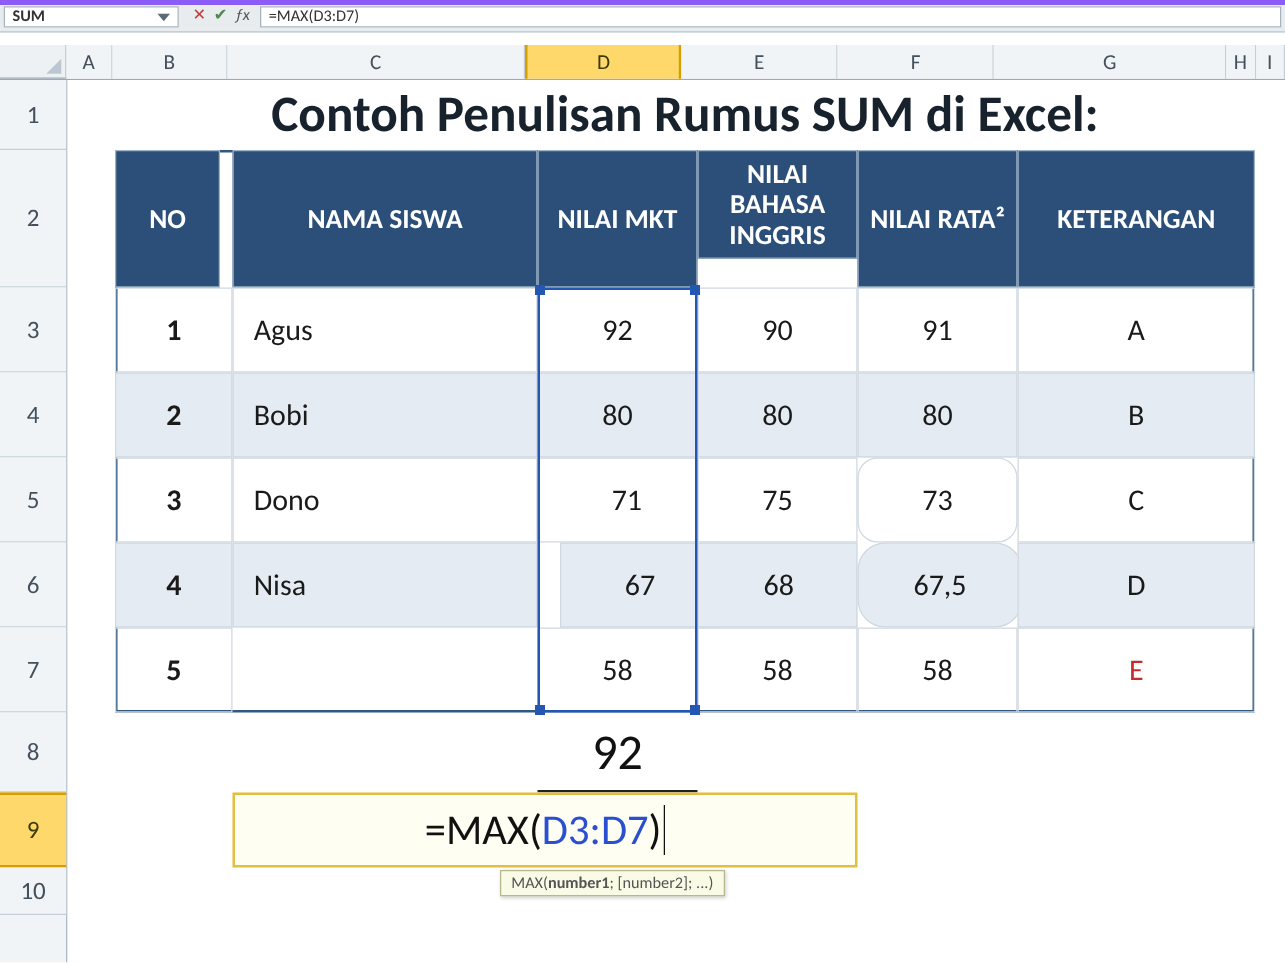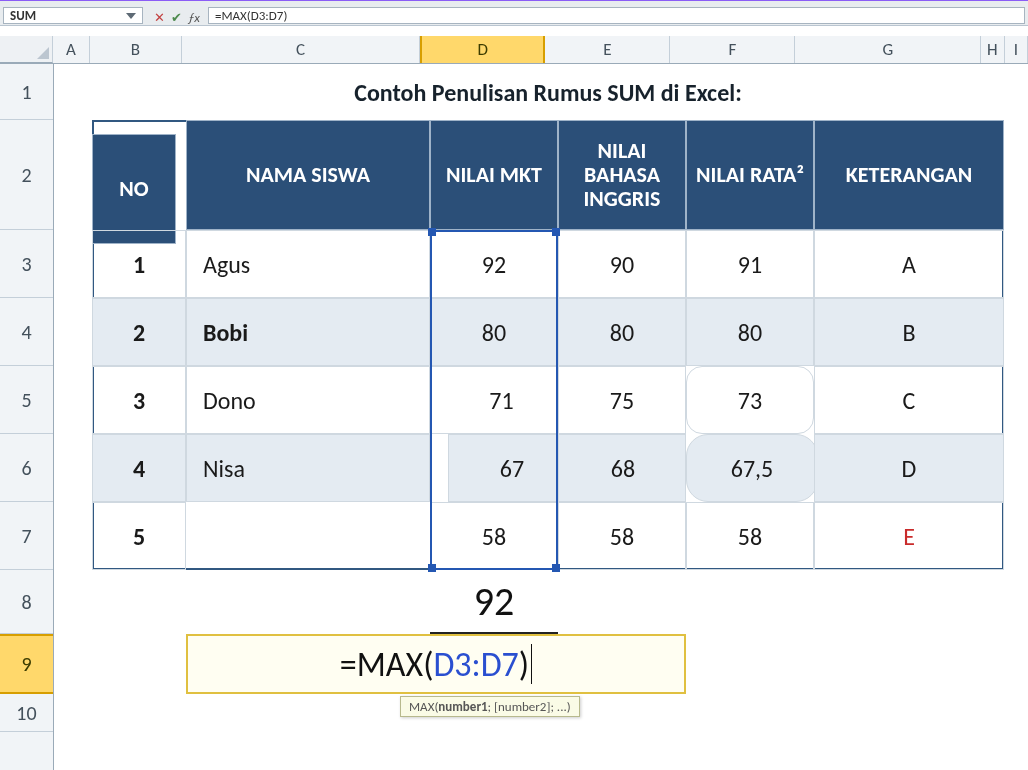--- a/index.html
+++ b/index.html
@@ -9,24 +9,24 @@
     width: 1028px;
     height: 770px;
     overflow: hidden;
     position: relative;
     color: #000;
   }
 
   
   .fbar {
     display:flex;
-    align-items:flex-end;
+    align-items:flex-start;
     height:26px;
     background:#e8ecef;
-    border-top:1px solid #8b5cf6;
+    border-top:4px solid #8b5cf6;
     border-bottom:1px solid #b9c5d0;
     font-size:13px;
     color:#333;
   }
   .namebox {
     width:140px;
     display:flex;
     align-items:center;
     background:#fff;
     border:1px solid #a7b4c0;
@@ -135,21 +135,21 @@
     display:flex;align-items:center;
     font-size:22px;
     color:#222;
     padding:0 12px;
     border-right:1px solid #e3e7eb;
     border-bottom:1px solid #e3e7eb;
   }
 
   
   .title{
-    font-size:24px;
+    font-size:41px;
     font-weight:bold;
     color:#17222c;
     justify-content:center;
     border:none;
   }
   .tbl-wrap{
     position:absolute;
     border:2px solid #315881;
   }
   .th{
@@ -259,34 +259,34 @@
       <div class="rh" style="height: 68px;">5</div>
       <div class="rh" style="height: 68px;">6</div>
       <div class="rh" style="height: 68px;">7</div>
       <div class="rh" style="height: 64px;">8</div>
       <div class="rh active" style="height: 60px;">9</div>
       <div class="rh" style="height: 38px;">10</div>
     </div>
   <div class="cells" id="cells">
       <div class="cell title" style="left: 38px; top: 0px; width: 912px; height: 56px;">Contoh Penulisan Rumus SUM di Excel:</div>
       <div class="tbl-wrap" style="left: 38px; top: 56px; width: 912px; height: 450px;"></div>
-      <div class="th" style="position: absolute; left: 38px; top: 70px; width: 84px; height: 110px;">NO</div>
+      <div class="th" style="position: absolute; left: 38px; top: 56px; width: 84px; height: 110px;">NO</div>
       <div class="th" style="position: absolute; left: 132px; top: 56px; width: 244px; height: 110px;">NAMA SISWA</div>
       <div class="th" style="position: absolute; left: 376px; top: 56px; width: 128px; height: 110px;">NILAI MKT</div>
-      <div class="th" style="position: absolute; left: 504px; top: 56px; width: 128px; height: 110px;">NILAI BAHASA INGGRIS</div>
+      <div class="th" style="position: absolute; left: 504px; top: 56px; width: 128px; height: 87px;">NILAI BAHASA INGGRIS</div>
       <div class="th" style="position: absolute; left: 632px; top: 56px; width: 128px; height: 110px;">NILAI RATA²</div>
       <div class="th" style="position: absolute; left: 760px; top: 56px; width: 190px; height: 110px;">KETERANGAN</div>
       <div class="td center bold" style="position: absolute; left: 38px; top: 166px; width: 94px; height: 68px;">1</div>
       <div class="td" style="position: absolute; left: 132px; top: 166px; width: 244px; height: 68px;">Agus</div>
       <div class="td center" style="position: absolute; left: 376px; top: 166px; width: 128px; height: 68px;">92</div>
       <div class="td center" style="position: absolute; left: 504px; top: 166px; width: 128px; height: 68px;">90</div>
       <div class="td center" style="position: absolute; left: 632px; top: 166px; width: 128px; height: 68px;">91</div>
       <div class="td center" style="position: absolute; left: 760px; top: 166px; width: 190px; height: 68px;">A</div>
       <div class="td center bold" style="position: absolute; left: 38px; top: 234px; width: 94px; height: 68px; background: rgb(228, 235, 242);">2</div>
-      <div class="td" style="position: absolute; left: 132px; top: 234px; width: 244px; height: 68px; background: rgb(228, 235, 242); font-weight: bold;">Bobi</div>
+      <div class="td" style="position: absolute; left: 132px; top: 234px; width: 244px; height: 68px; background: rgb(228, 235, 242);">Bobi</div>
       <div class="td center" style="position: absolute; left: 376px; top: 234px; width: 128px; height: 68px; background: rgb(228, 235, 242);">80</div>
       <div class="td center" style="position: absolute; left: 504px; top: 234px; width: 128px; height: 68px; background: rgb(228, 235, 242);">80</div>
       <div class="td center" style="position: absolute; left: 632px; top: 234px; width: 128px; height: 68px; background: rgb(228, 235, 242);">80</div>
       <div class="td center" style="position: absolute; left: 760px; top: 234px; width: 190px; height: 68px; background: rgb(228, 235, 242);">B</div>
       <div class="td center bold" style="position: absolute; left: 38px; top: 302px; width: 94px; height: 68px;">3</div>
       <div class="td" style="position: absolute; left: 132px; top: 302px; width: 244px; height: 68px;">Dono</div>
       <div class="td center" style="position: absolute; left: 376px; top: 302px; width: 128px; height: 68px; padding-left: 31px;">71</div>
       <div class="td center" style="position: absolute; left: 504px; top: 302px; width: 128px; height: 68px;">75</div>
       <div class="td center" style="position: absolute; left: 632px; top: 302px; width: 128px; height: 68px; border-radius: 16px;">73</div>
       <div class="td center" style="position: absolute; left: 760px; top: 302px; width: 190px; height: 68px;">C</div>

